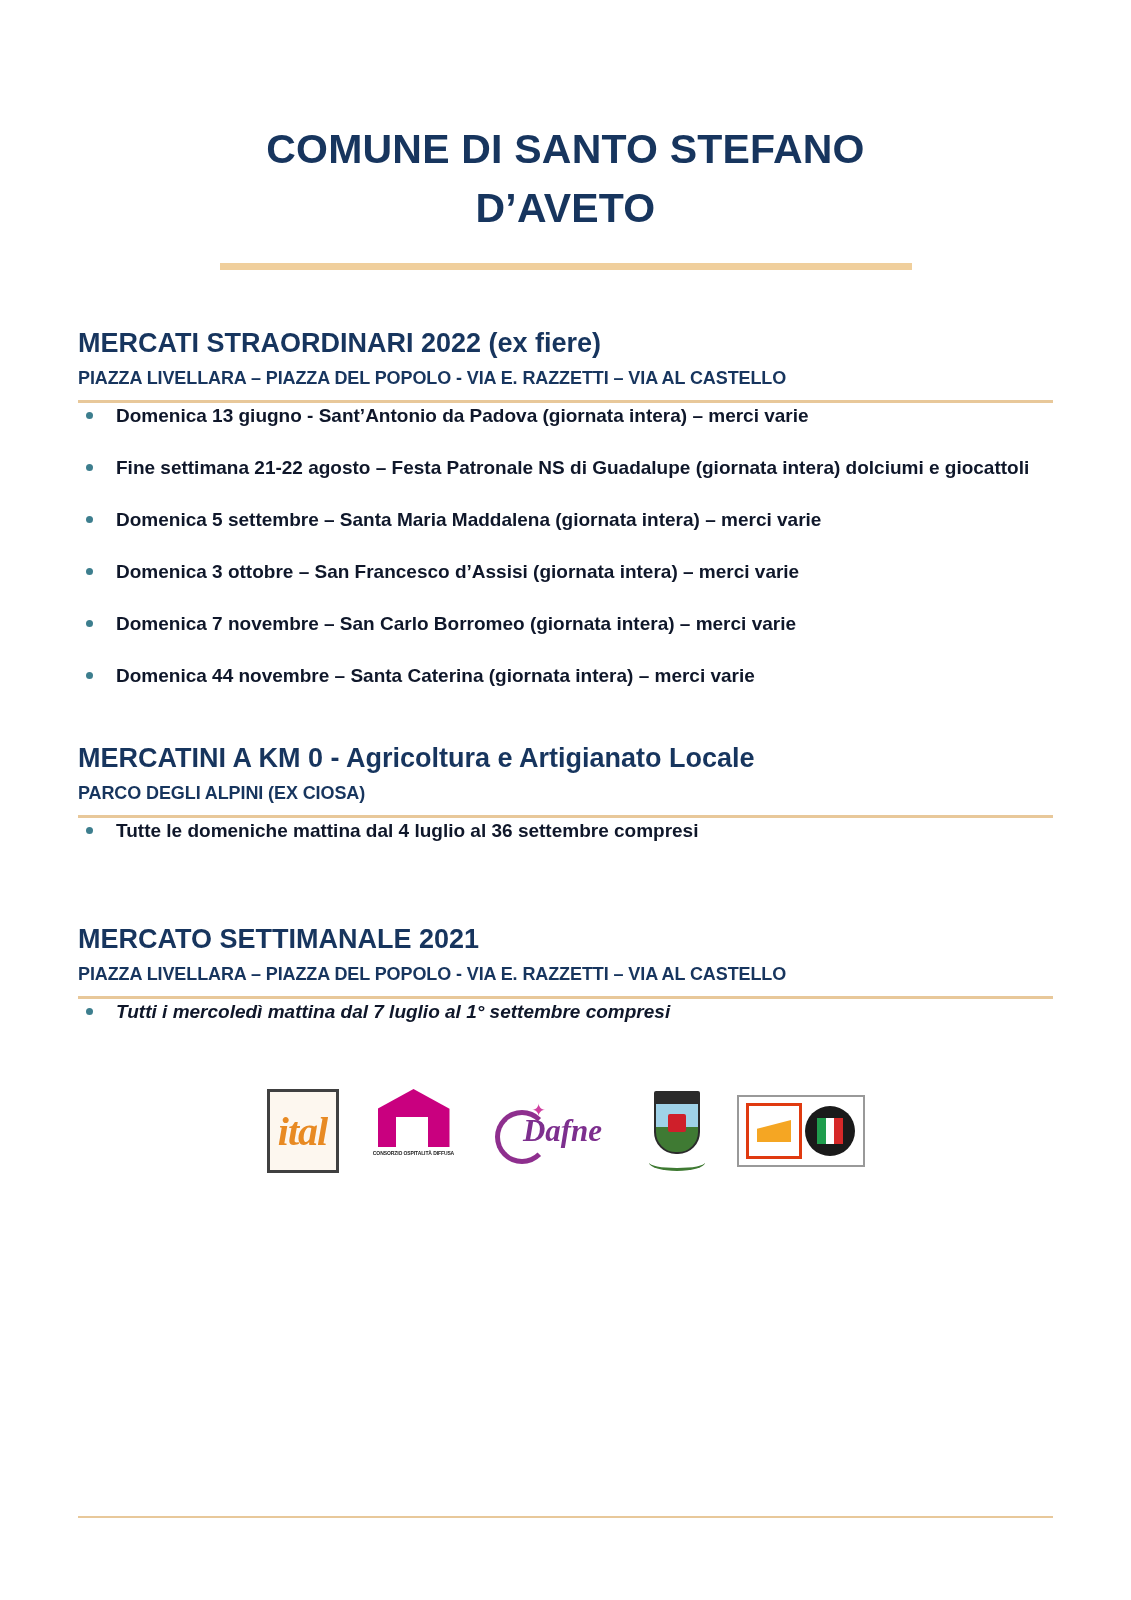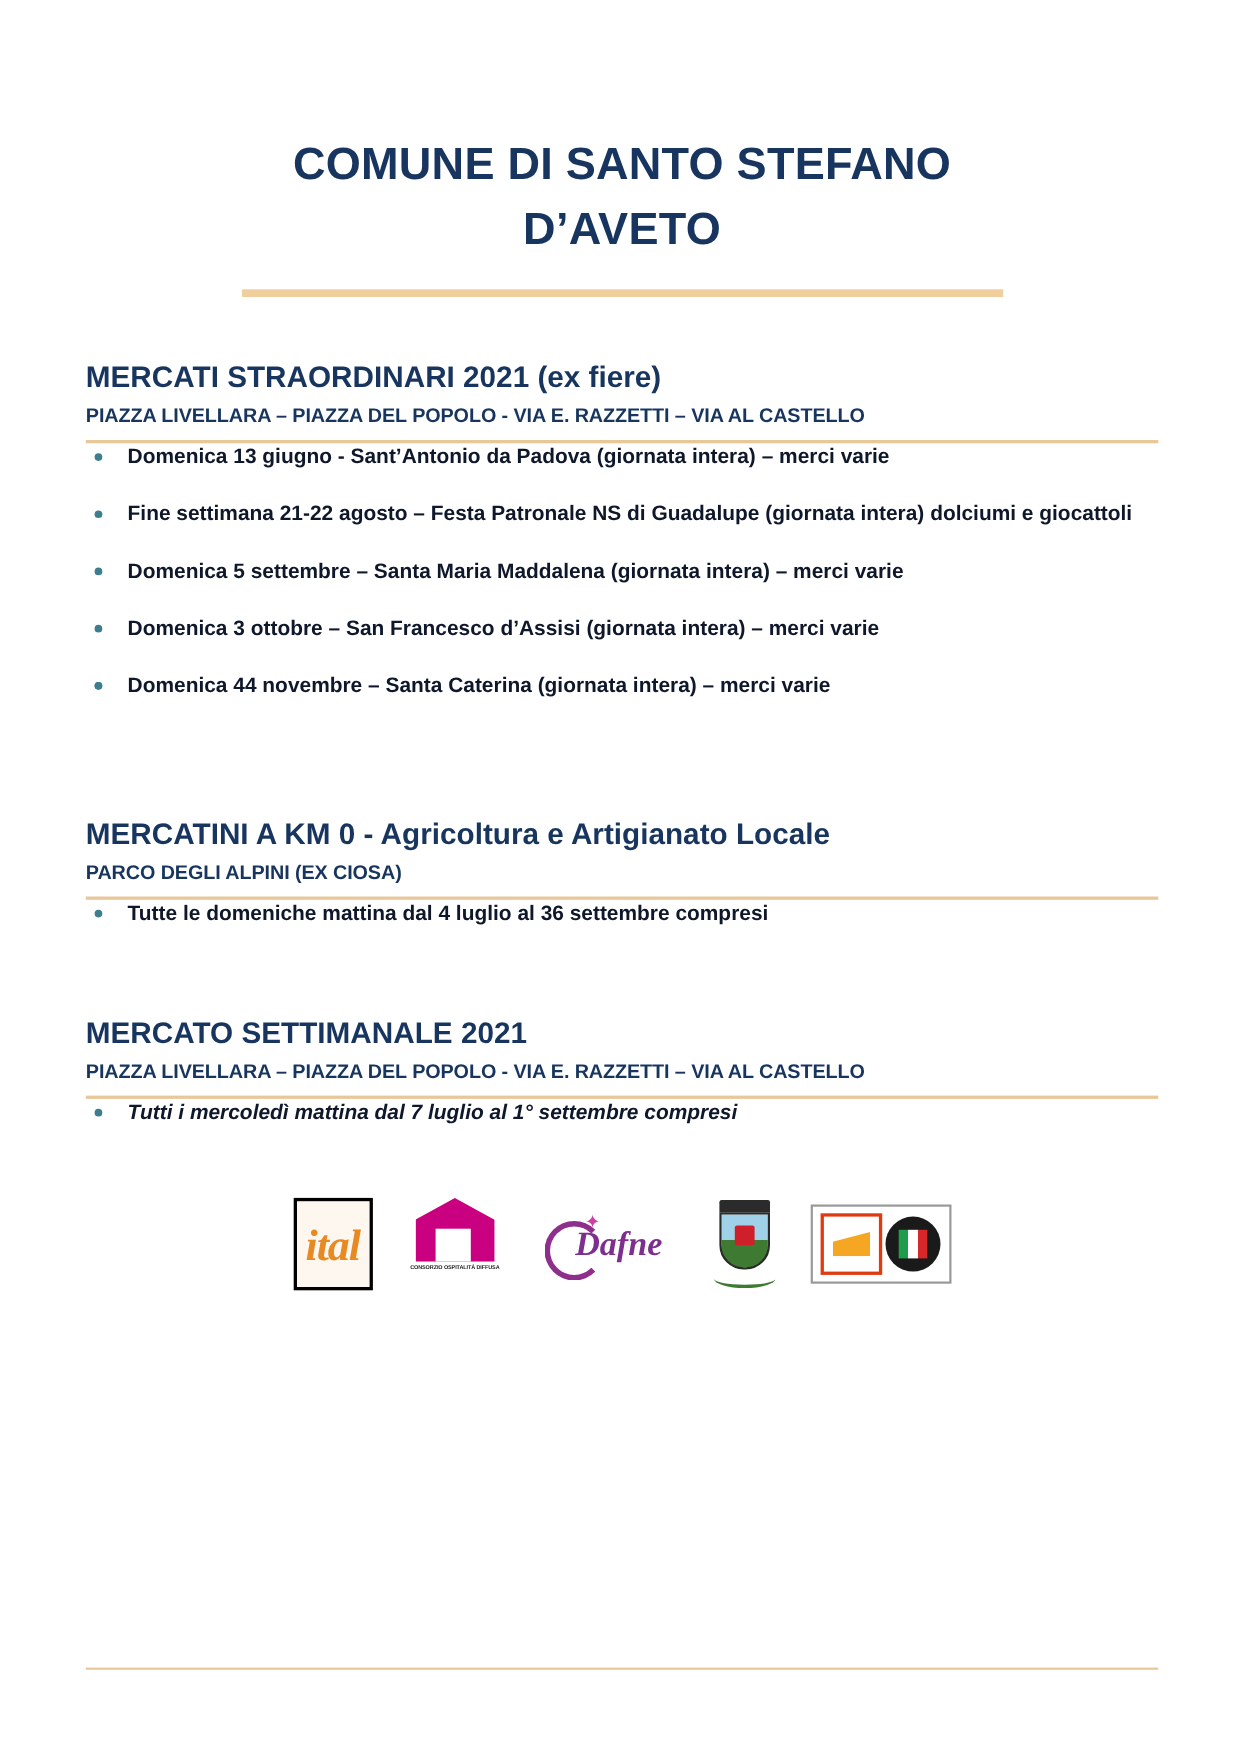--- a/index.html
+++ b/index.html
@@ -90,21 +90,21 @@
     left: 8px;
     top: 9px;
     width: 7px;
     height: 7px;
     border-radius: 50%;
     background: #3d7e8e;
   }
 
   .block-1 { margin-top: 57px; }
   .list-1 { margin-top: 52px; }
-  .block-2 { margin-top: 104px; }
+  .block-2 { margin-top: 52px; }
   .list-2 { margin-top: 50px; }
   .block-3 { margin-top: 78px; }
   .list-3 { margin-top: 50px; font-style: italic; }
 
   
   .logos {
     margin-top: 62px;
     display: flex;
     align-items: center;
     justify-content: center;
@@ -112,21 +112,21 @@
   }
   .logo {
     display: flex;
     align-items: center;
     justify-content: center;
   }
 
   .logo-ital {
     width: 66px;
     height: 78px;
-    border: 3px solid #000000;
+    border: 3px solid #404040;
     background: #fdf7ef;
     font-family: "Liberation Serif", serif;
     font-size: 40px;
     font-weight: bold;
     font-style: italic;
     color: #e88a23;
     letter-spacing: -1px;
   }
 
   .logo-cod {
@@ -295,31 +295,31 @@
 
 <div class="page">
 
   <h1 class="doc-title">
     <span>COMUNE DI SANTO STEFANO</span><br>
     <span>D’AVETO</span>
   </h1>
   <div class="title-rule"></div>
 
   <div class="section block-1">
-    <div class="section-heading">MERCATI STRAORDINARI 2021 (ex fiere)</div>
+    <div class="section-heading">MERCATI STRAORDINARI 2022 (ex fiere)</div>
     <div class="section-sub">PIAZZA LIVELLARA – PIAZZA DEL POPOLO - VIA E. RAZZETTI – VIA AL CASTELLO</div>
     <div class="section-rule"></div>
   </div>
 
   <ul class="bullets list-1">
     <li><span class="dot"></span><span>Domenica 13 giugno - Sant’Antonio da Padova (giornata intera) – merci varie</span></li>
     <li><span class="dot"></span><span>Fine settimana 21-22 agosto – Festa Patronale NS di Guadalupe (giornata intera) dolciumi e giocattoli</span></li>
     <li><span class="dot"></span><span>Domenica 5 settembre – Santa Maria Maddalena  (giornata intera) – merci varie</span></li>
     <li><span class="dot"></span><span>Domenica 3 ottobre – San Francesco d’Assisi (giornata intera) – merci varie</span></li>
-    <li><span class="dot"></span></li>
+    <li><span class="dot"></span><span>Domenica 7 novembre – San Carlo Borromeo (giornata intera) – merci varie</span></li>
     <li><span class="dot"></span><span>Domenica 44 novembre – Santa Caterina (giornata intera) – merci varie</span></li>
   </ul>
 
   <div class="section block-2">
     <div class="section-heading">MERCATINI A KM 0 - Agricoltura e Artigianato Locale</div>
     <div class="section-sub">PARCO DEGLI ALPINI (EX CIOSA)</div>
     <div class="section-rule"></div>
   </div>
 
   <ul class="bullets list-2">

